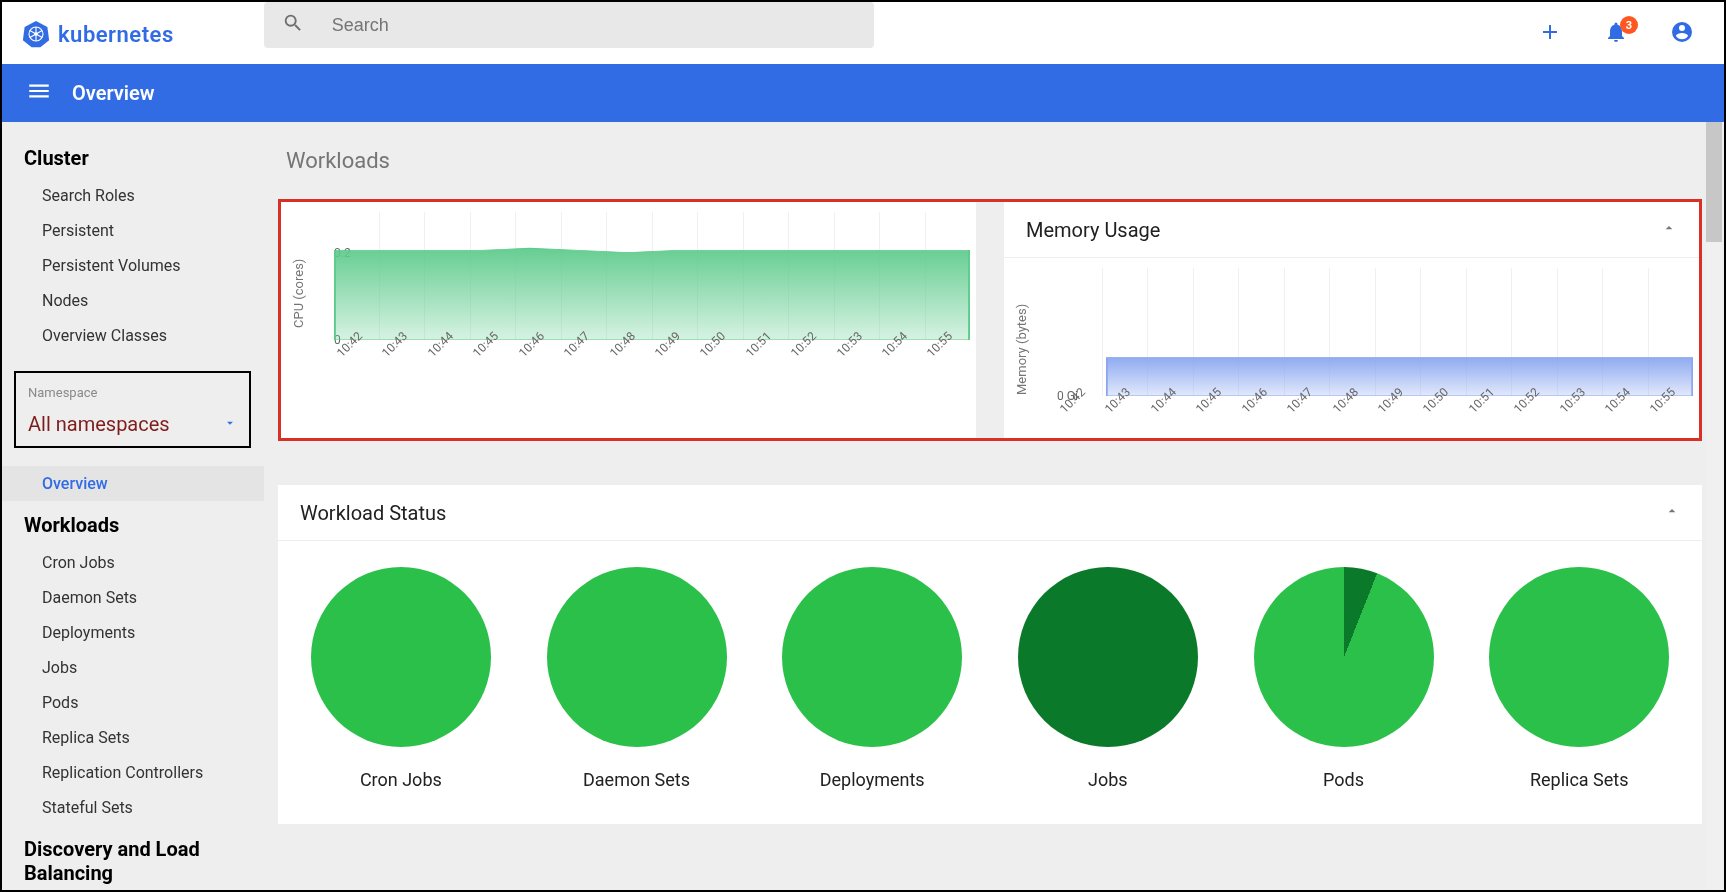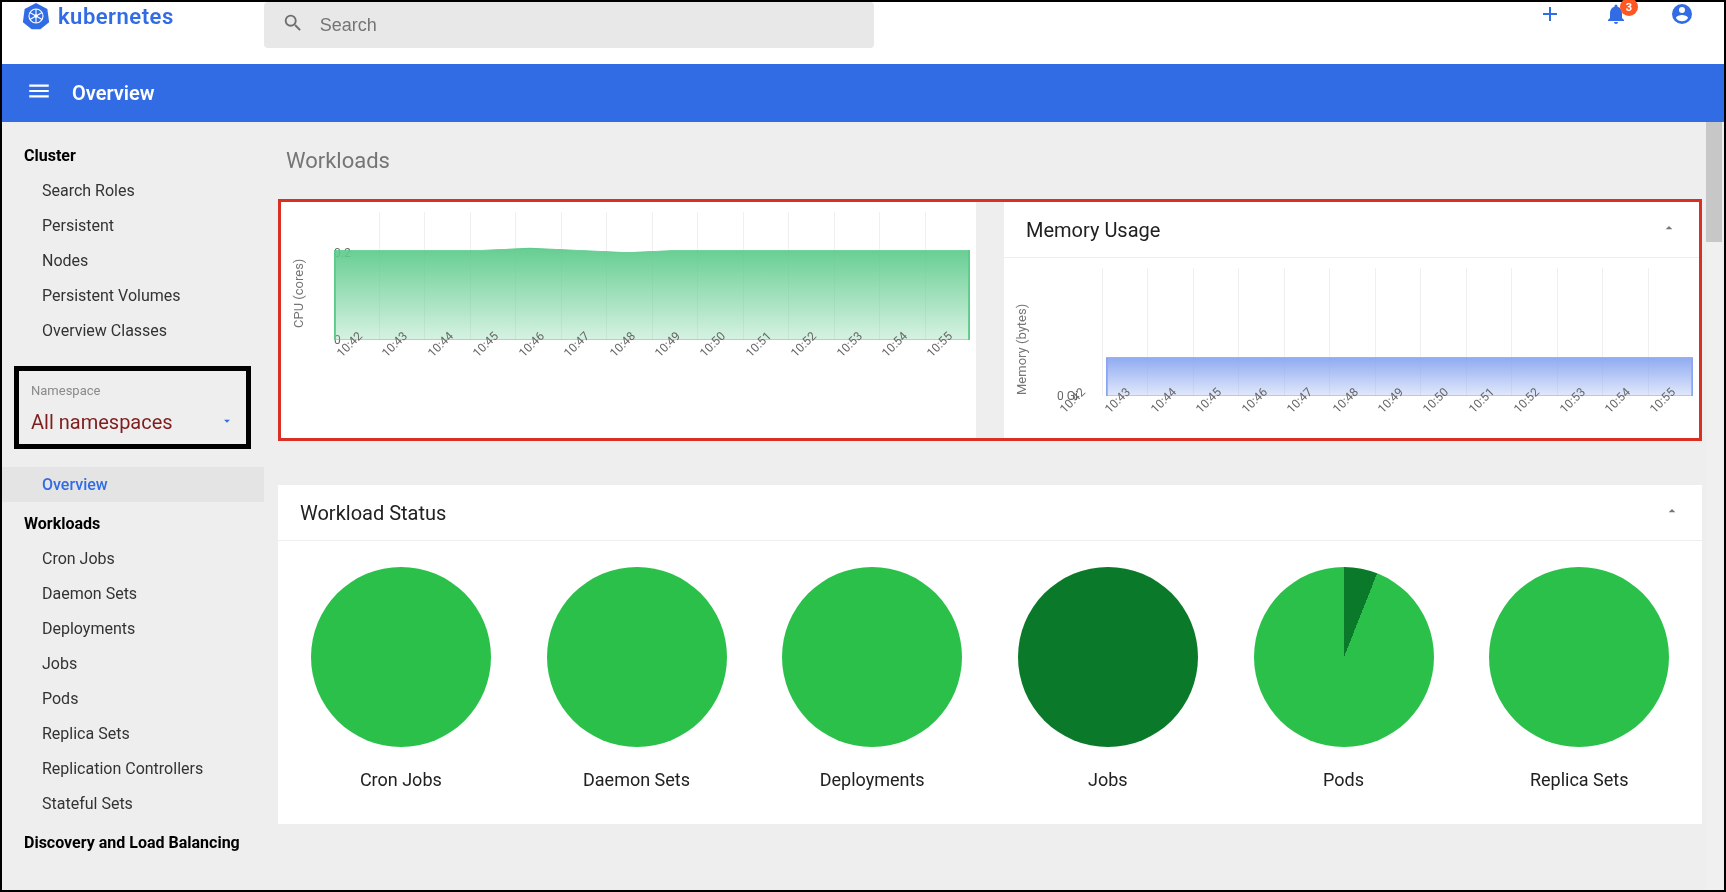--- a/index.html
+++ b/index.html
@@ -15,22 +15,22 @@
     display: flex;
     flex-direction: column;
     border: 2px solid #000;
     position: relative;
   }
 
   
   .header {
     height: 62px;
     display: flex;
-    align-items: flex-start;
-    padding: 0 20px;
+    align-items: flex-end;
+    padding: 16px 20px;
     background: #fff;
   }
   .brand {
     display: flex;
     align-items: center;
     gap: 8px;
   }
   .brand-logo {
     width: 28px;
     height: 28px;
@@ -43,21 +43,21 @@
   }
   .searchbox {
     margin-left: 90px;
     width: 610px;
     height: 46px;
     background: #e8e8e8;
     border-radius: 4px;
     display: flex;
     align-items: center;
     padding: 0 18px;
-    gap: 16px;
+    gap: 28px;
   }
   .search-icon svg { width: 22px; height: 22px; fill: #6d6d6d; }
   .searchbox input {
     border: none;
     background: transparent;
     outline: none;
     font-size: 18px;
     color: #6d6d6d;
     flex: 1;
   }
@@ -110,39 +110,39 @@
 
   
   .sidebar {
     width: 262px;
     background: #eee;
     padding-top: 12px;
     flex-shrink: 0;
     overflow-y: auto;
   }
   .nav-heading {
-    font-size: 16px;
+    font-size: 20px;
     font-weight: 700;
     color: #000;
     padding: 12px 22px 8px;
   }
   .nav-item {
     font-size: 16px;
     padding: 8px 22px 8px 40px;
     color: #333;
     cursor: pointer;
   }
   .nav-item.active {
     color: #326ce5;
     font-weight: 500;
     background: #e4e4e4;
   }
   .ns-selector {
     margin: 18px 13px 18px 12px;
-    border: 5px solid #000000;
+    border: 2px solid #000000;
     padding: 12px 12px 10px;
   }
   .ns-selector .ns-label { font-size: 13px; color: #8a8a8a; margin-bottom: 12px; }
   .ns-selector .ns-row {
     display: flex;
     align-items: center;
     justify-content: space-between;
     cursor: pointer;
   }
   .ns-value { font-size: 20px; color: #7f1d1d; }
@@ -343,22 +343,22 @@
     <span class="actionbar-title">Overview</span>
   </div>
 
   <div class="body">
 
     <nav class="sidebar">
       <div class="nav-heading">Cluster</div>
       <div id="cluster-items">
           <div class="nav-item">Search Roles</div>
           <div class="nav-item">Persistent</div>
+          <div class="nav-item">Persistent Volumes</div>
           <div class="nav-item">Nodes</div>
-          <div class="nav-item">Persistent Volumes</div>
           <div class="nav-item">Overview Classes</div>
         </div>
 
       <div class="ns-selector">
         <div class="ns-label">Namespace</div>
         <div class="ns-row">
           <span class="ns-value">All namespaces</span>
           <span class="ns-caret"><svg viewBox="0 0 24 24">
                 <path d="M7 10l5 5 5-5z"></path>
               </svg></span>

